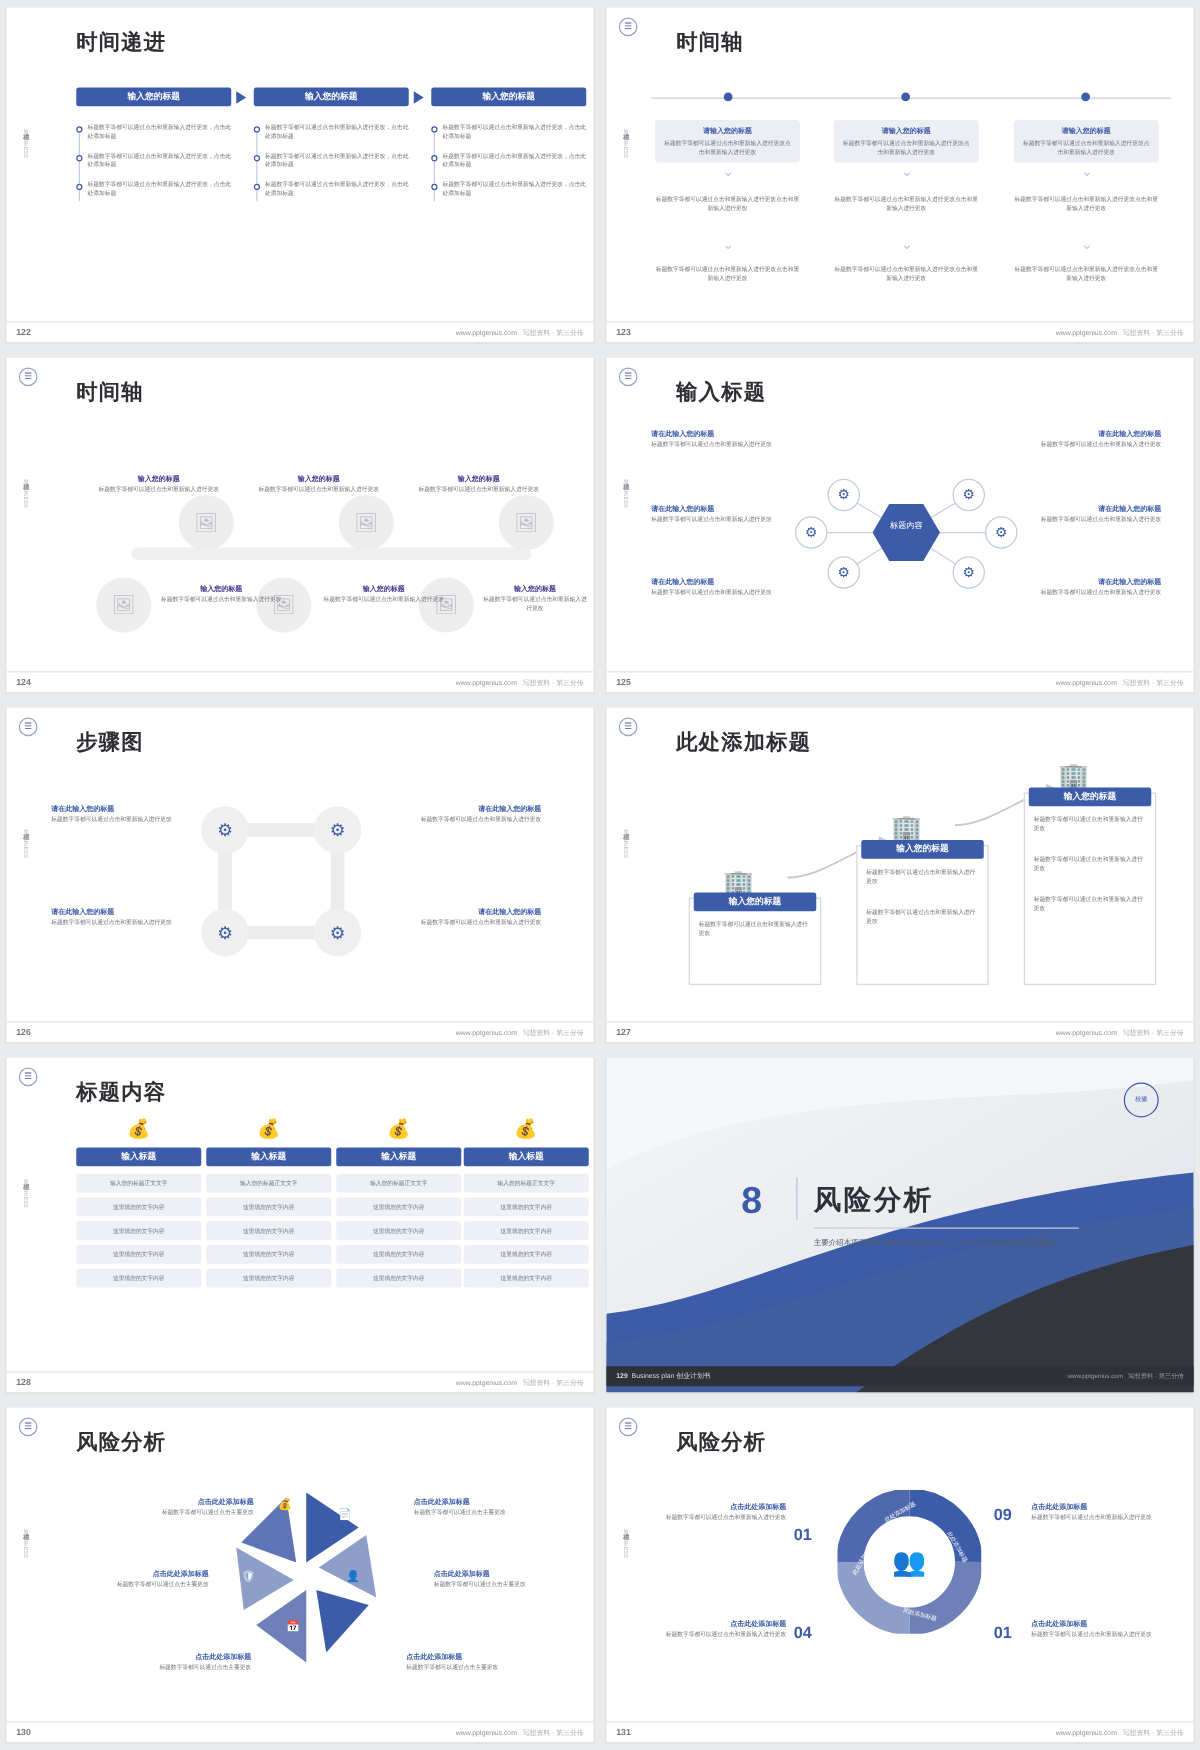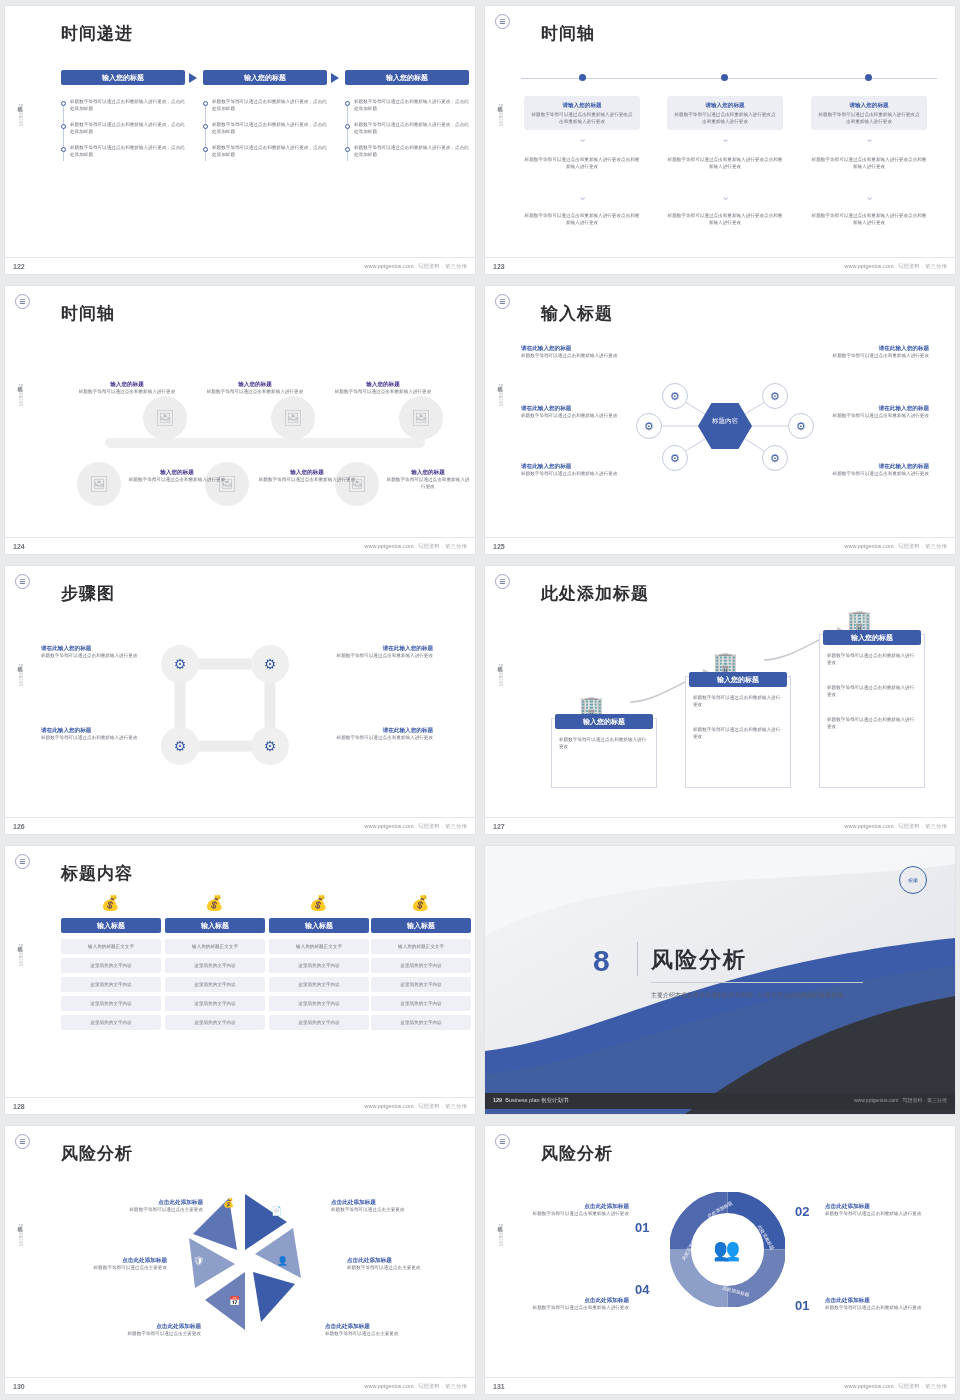--- a/index.html
+++ b/index.html
@@ -766,23 +766,23 @@
       </svg>
       <span class="people">👥</span>
     </div>
 
     <div class="tinytxt" style="position:absolute;left:206px;top:80px;width:58px;color:#fff;text-align:center;transform:rotate(-30deg);">此处添加标题</div>
     <div class="tinytxt" style="position:absolute;left:252px;top:108px;width:58px;color:#fff;text-align:center;transform:rotate(60deg);">此处添加标题</div>
     <div class="tinytxt" style="position:absolute;left:222px;top:162px;width:58px;color:#fff;text-align:center;transform:rotate(15deg);">此处添加标题</div>
     <div class="tinytxt" style="position:absolute;left:176px;top:118px;width:58px;color:#fff;text-align:center;transform:rotate(-60deg);">此处添加标题</div>
 
     <div class="numlab" style="left:150px;top:94px;">01</div>
-    <div class="numlab" style="left:310px;top:78px;">02</div>
+    <div class="numlab" style="left:310px;top:78px;">09</div>
     <div class="numlab" style="left:310px;top:172px;">01</div>
-    <div class="numlab" style="left:150px;top:156px;">04</div>
+    <div class="numlab" style="left:150px;top:172px;">04</div>
 
     <div class="lab" style="left:40px;top:76px;text-align:right;">
       <div class="tinytxt-b">点击此处添加标题</div>
       <div class="tinytxt">标题数字等都可以通过点击和重新输入进行更改</div>
     </div>
     <div class="lab" style="left:340px;top:76px;">
       <div class="tinytxt-b">点击此处添加标题</div>
       <div class="tinytxt">标题数字等都可以通过点击和重新输入进行更改</div>
     </div>
     <div class="lab" style="left:340px;top:170px;">

